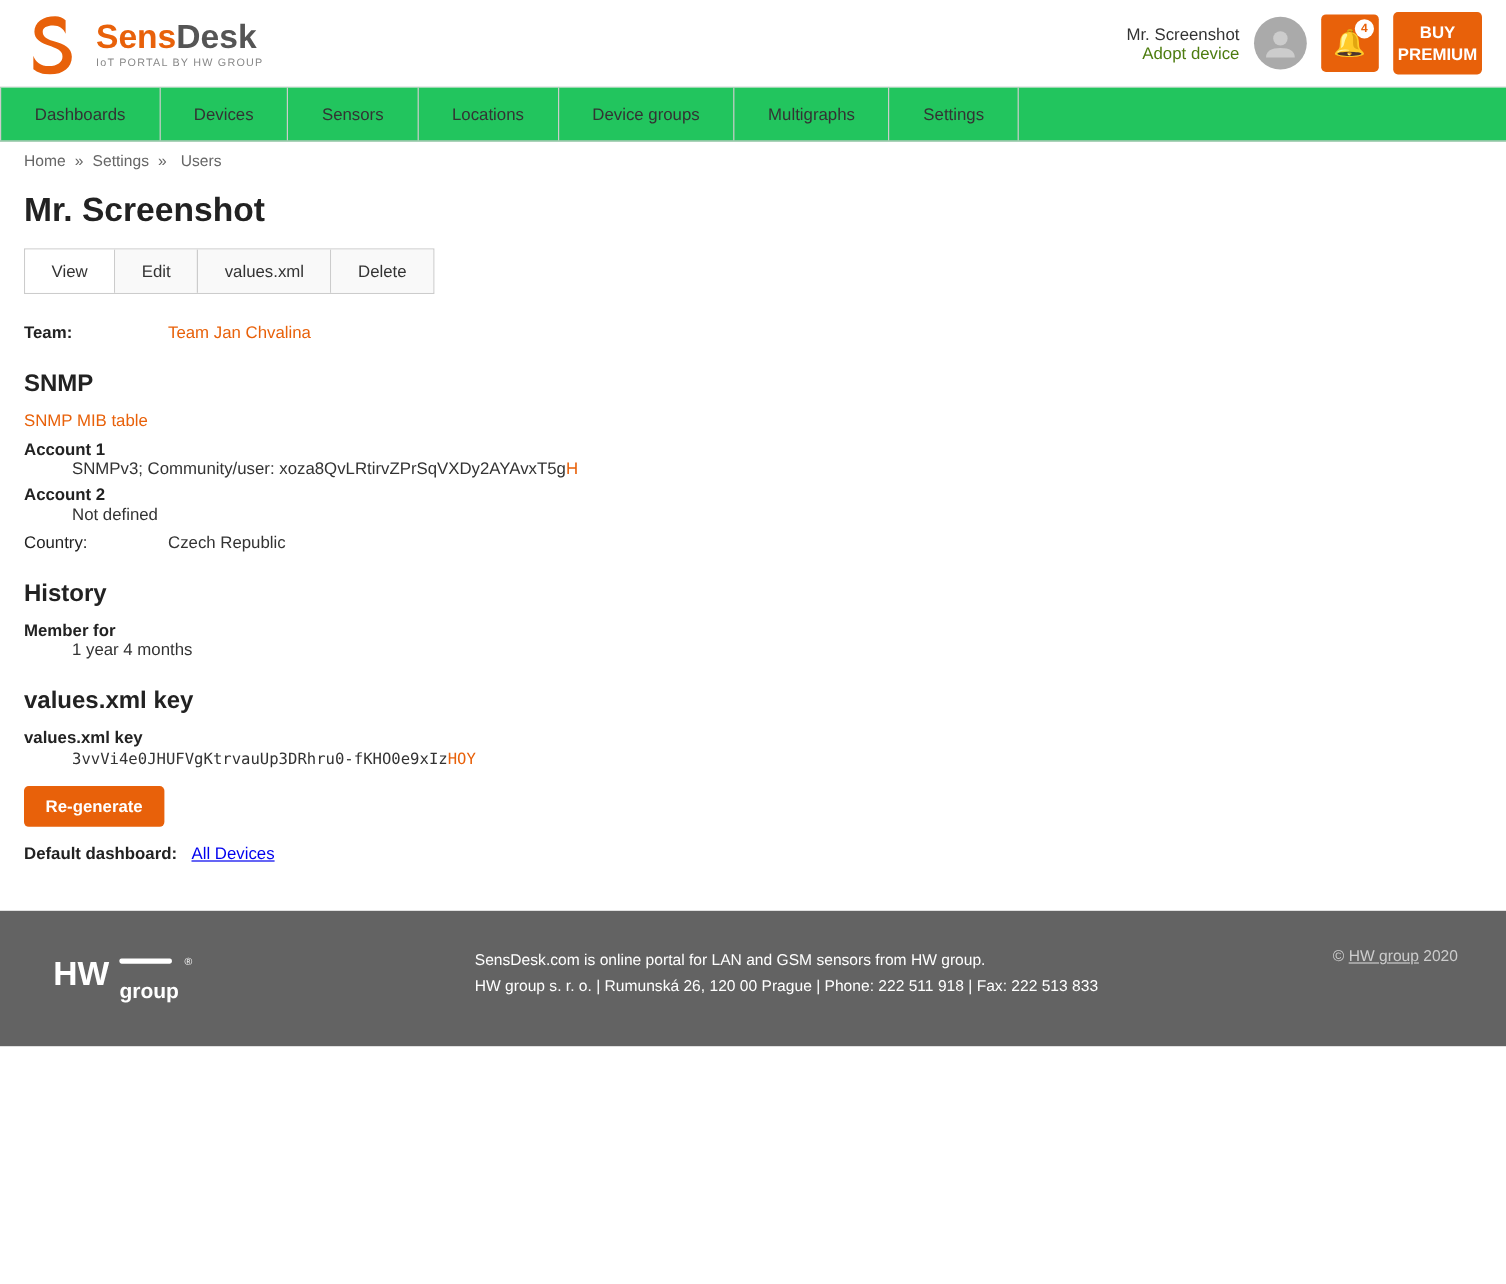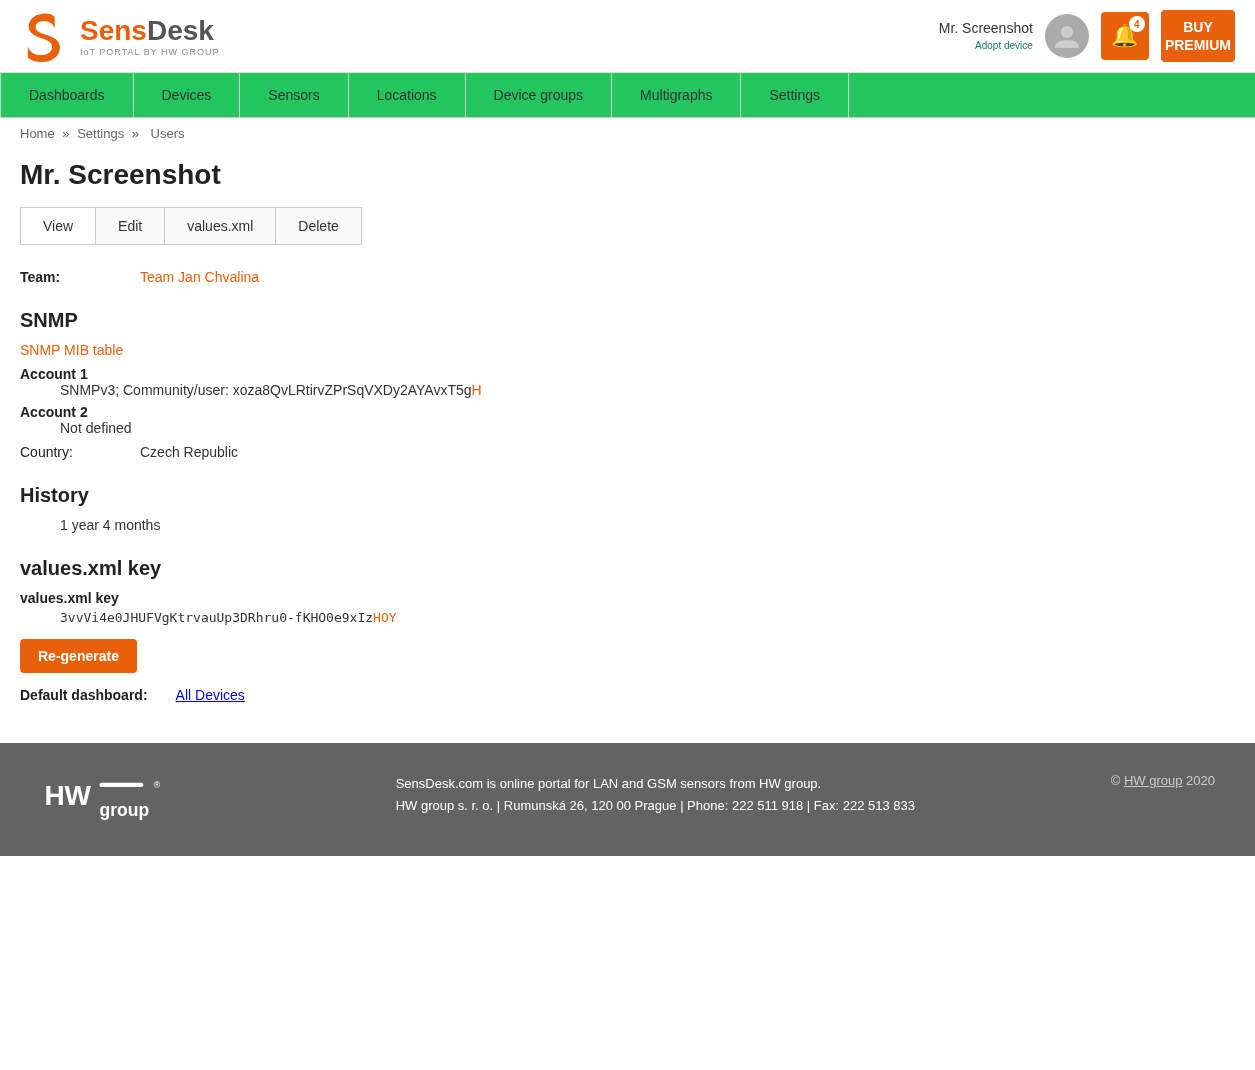--- a/index.html
+++ b/index.html
@@ -24,22 +24,22 @@
       gap: 12px;
     }
     .user-info {
       text-align: right;
     }
     .user-name {
       font-size: 14px;
       color: #333;
     }
     .adopt-device {
-      color: #0f766e;
-      font-size: 10px;
+      color: #4d7c0f;
+      font-size: 14px;
       text-decoration: none;
       cursor: pointer;
     }
     .avatar {
       width: 44px;
       height: 44px;
       background: #aaa;
       border-radius: 50%;
       display: flex;
       align-items: center;
@@ -236,21 +236,21 @@
       padding: 9px 18px;
       font-size: 14px;
       cursor: pointer;
       font-weight: bold;
       margin-bottom: 14px;
     }
 
     .default-dashboard-row {
       display: flex;
       align-items: center;
-      gap: 28px;
+      gap: 12px;
     }
     .default-dashboard-label {
       font-weight: bold;
       color: #222;
     }
 
     
     .footer {
       background: #636363;
       color: #ccc;
@@ -369,20 +369,21 @@
 
   <div class="country-row">
     <span class="country-label">Country:</span>
     <span class="country-value">Czech  Republic</span>
   </div>
 
   
   <h2 class="section-title">History</h2>
 
   <div class="history-member">
+    <div class="member-label">Member for</div>
     <div class="member-value">1 year 4 months</div>
   </div>
 
   
   <h2 class="section-title">values.xml key</h2>
 
   <div class="values-key-label">values.xml key</div>
   <div class="values-key-value">
     <span>3vvVi4e0JHUFVgKtrvauUp3DRhru0-fKHO0e9xIz</span><span style="color:#e8610a;">HOY</span>
   </div>

